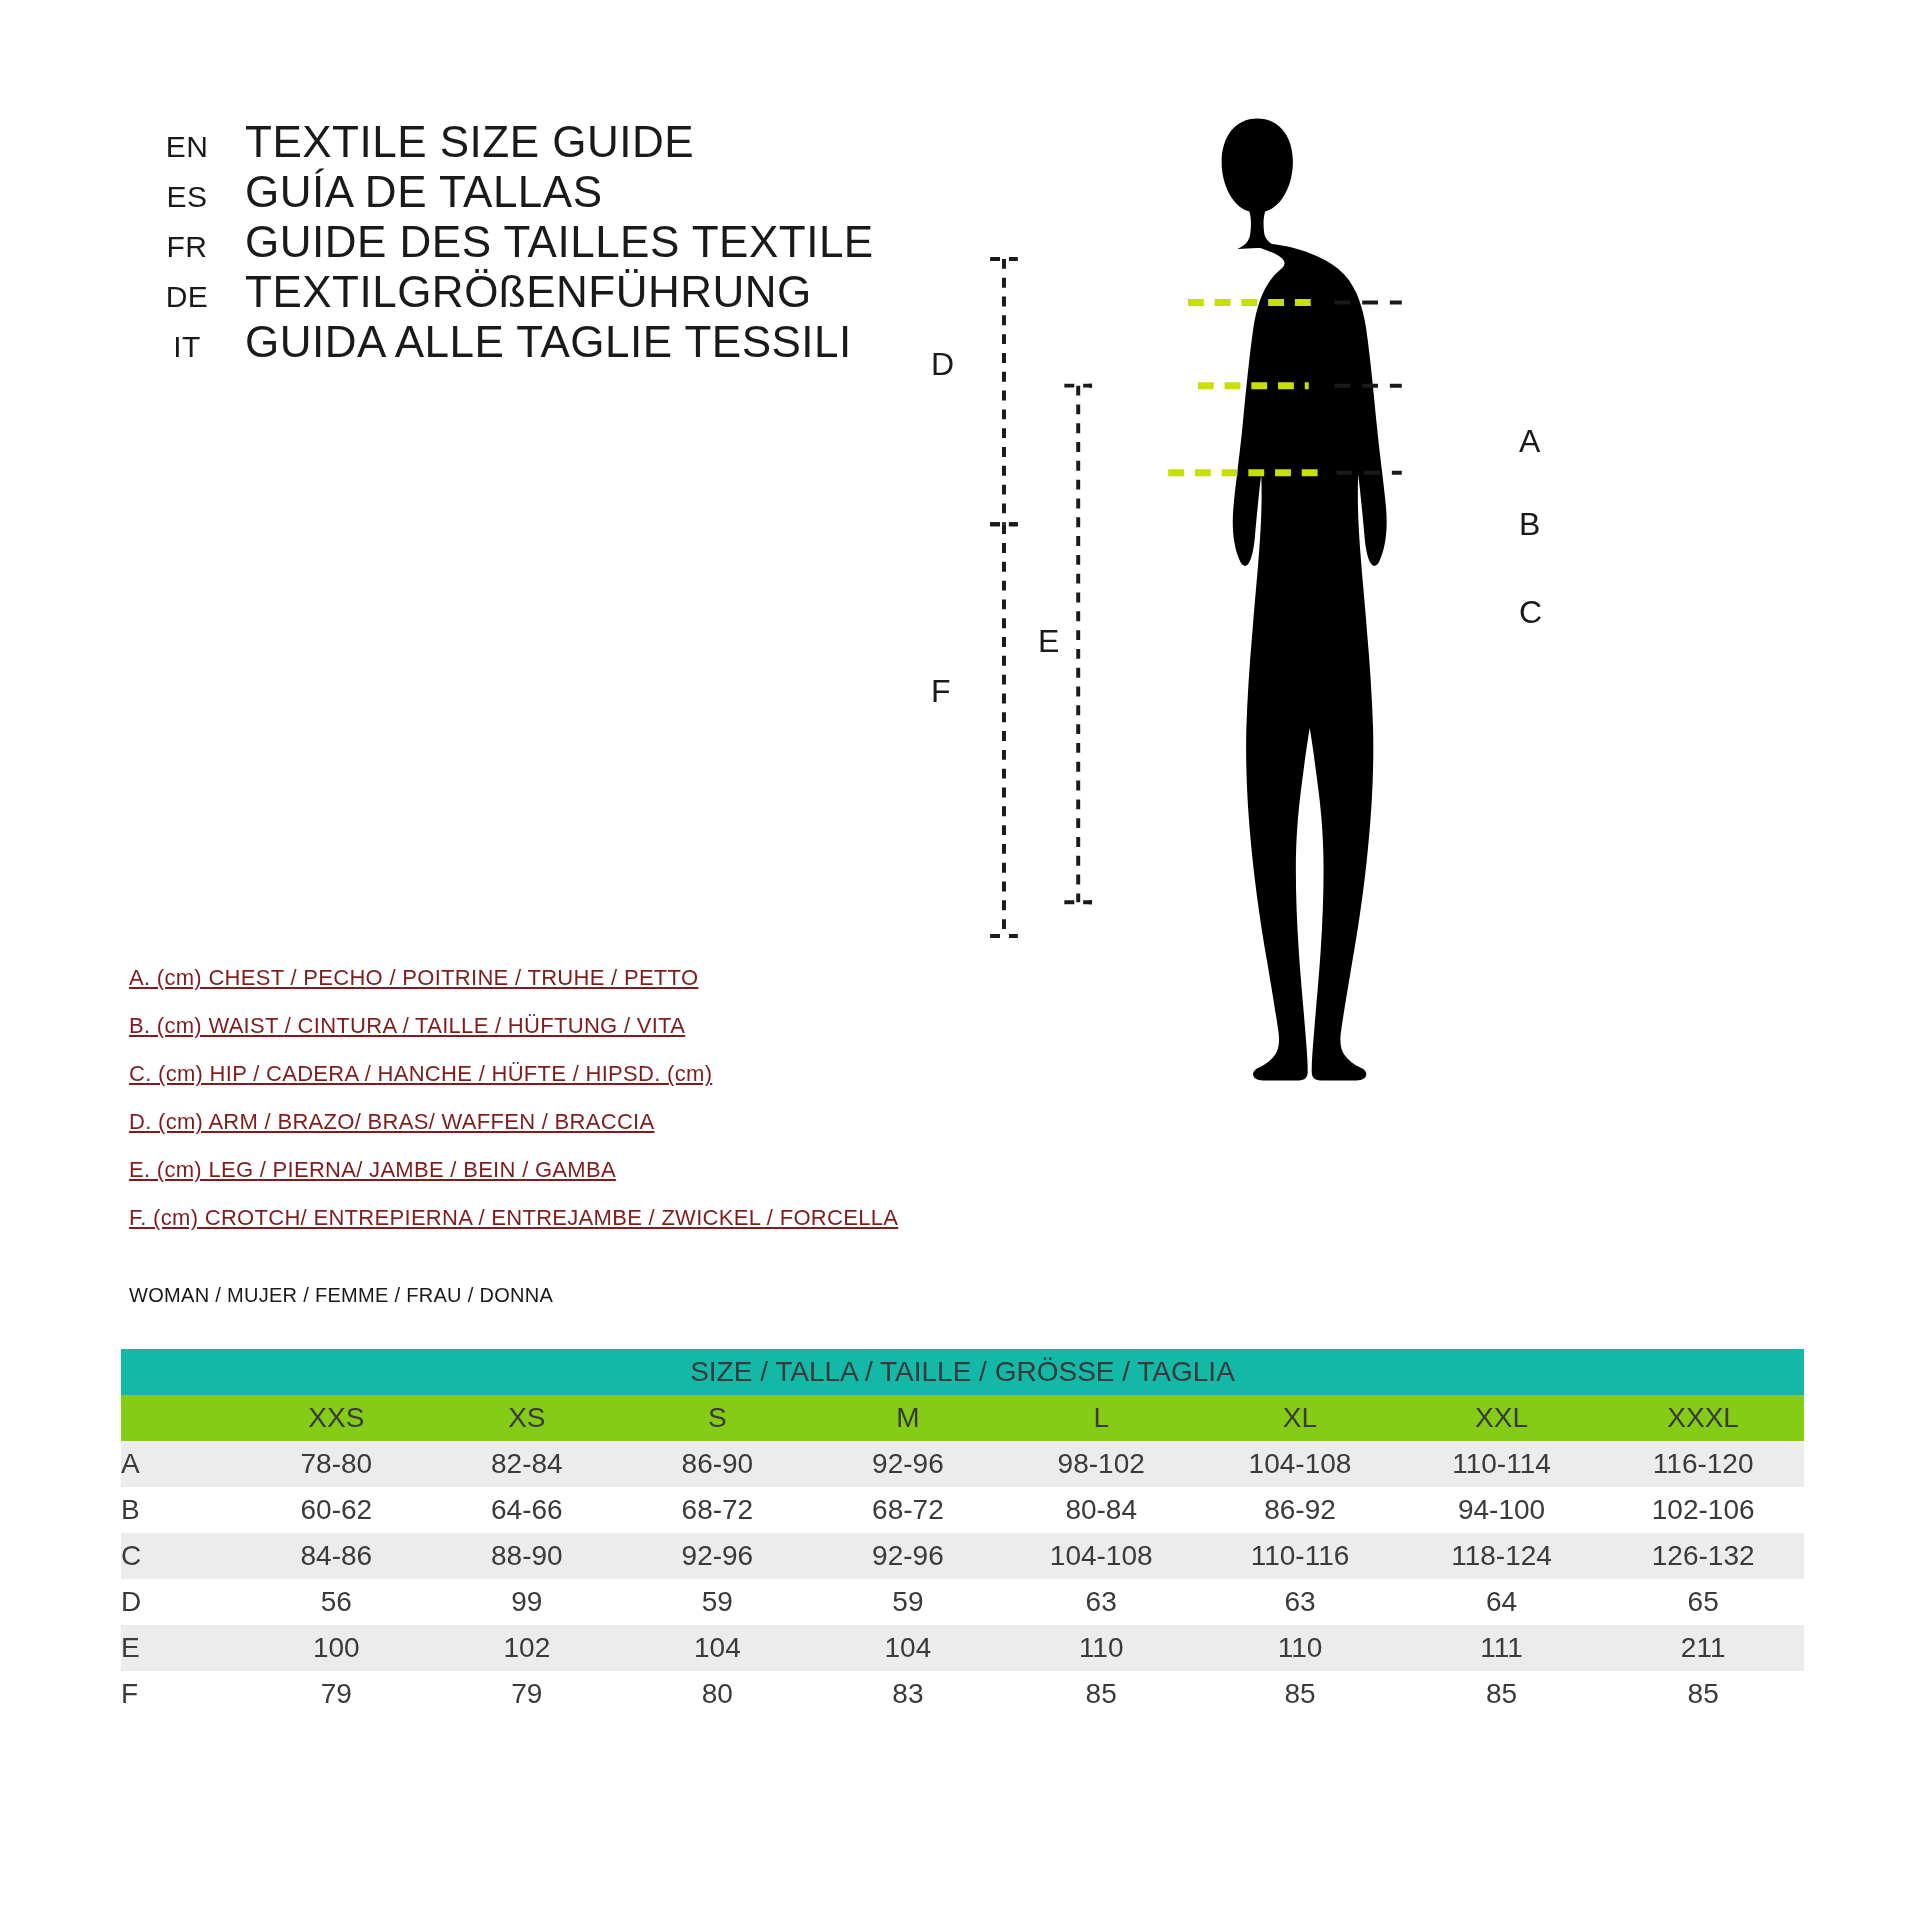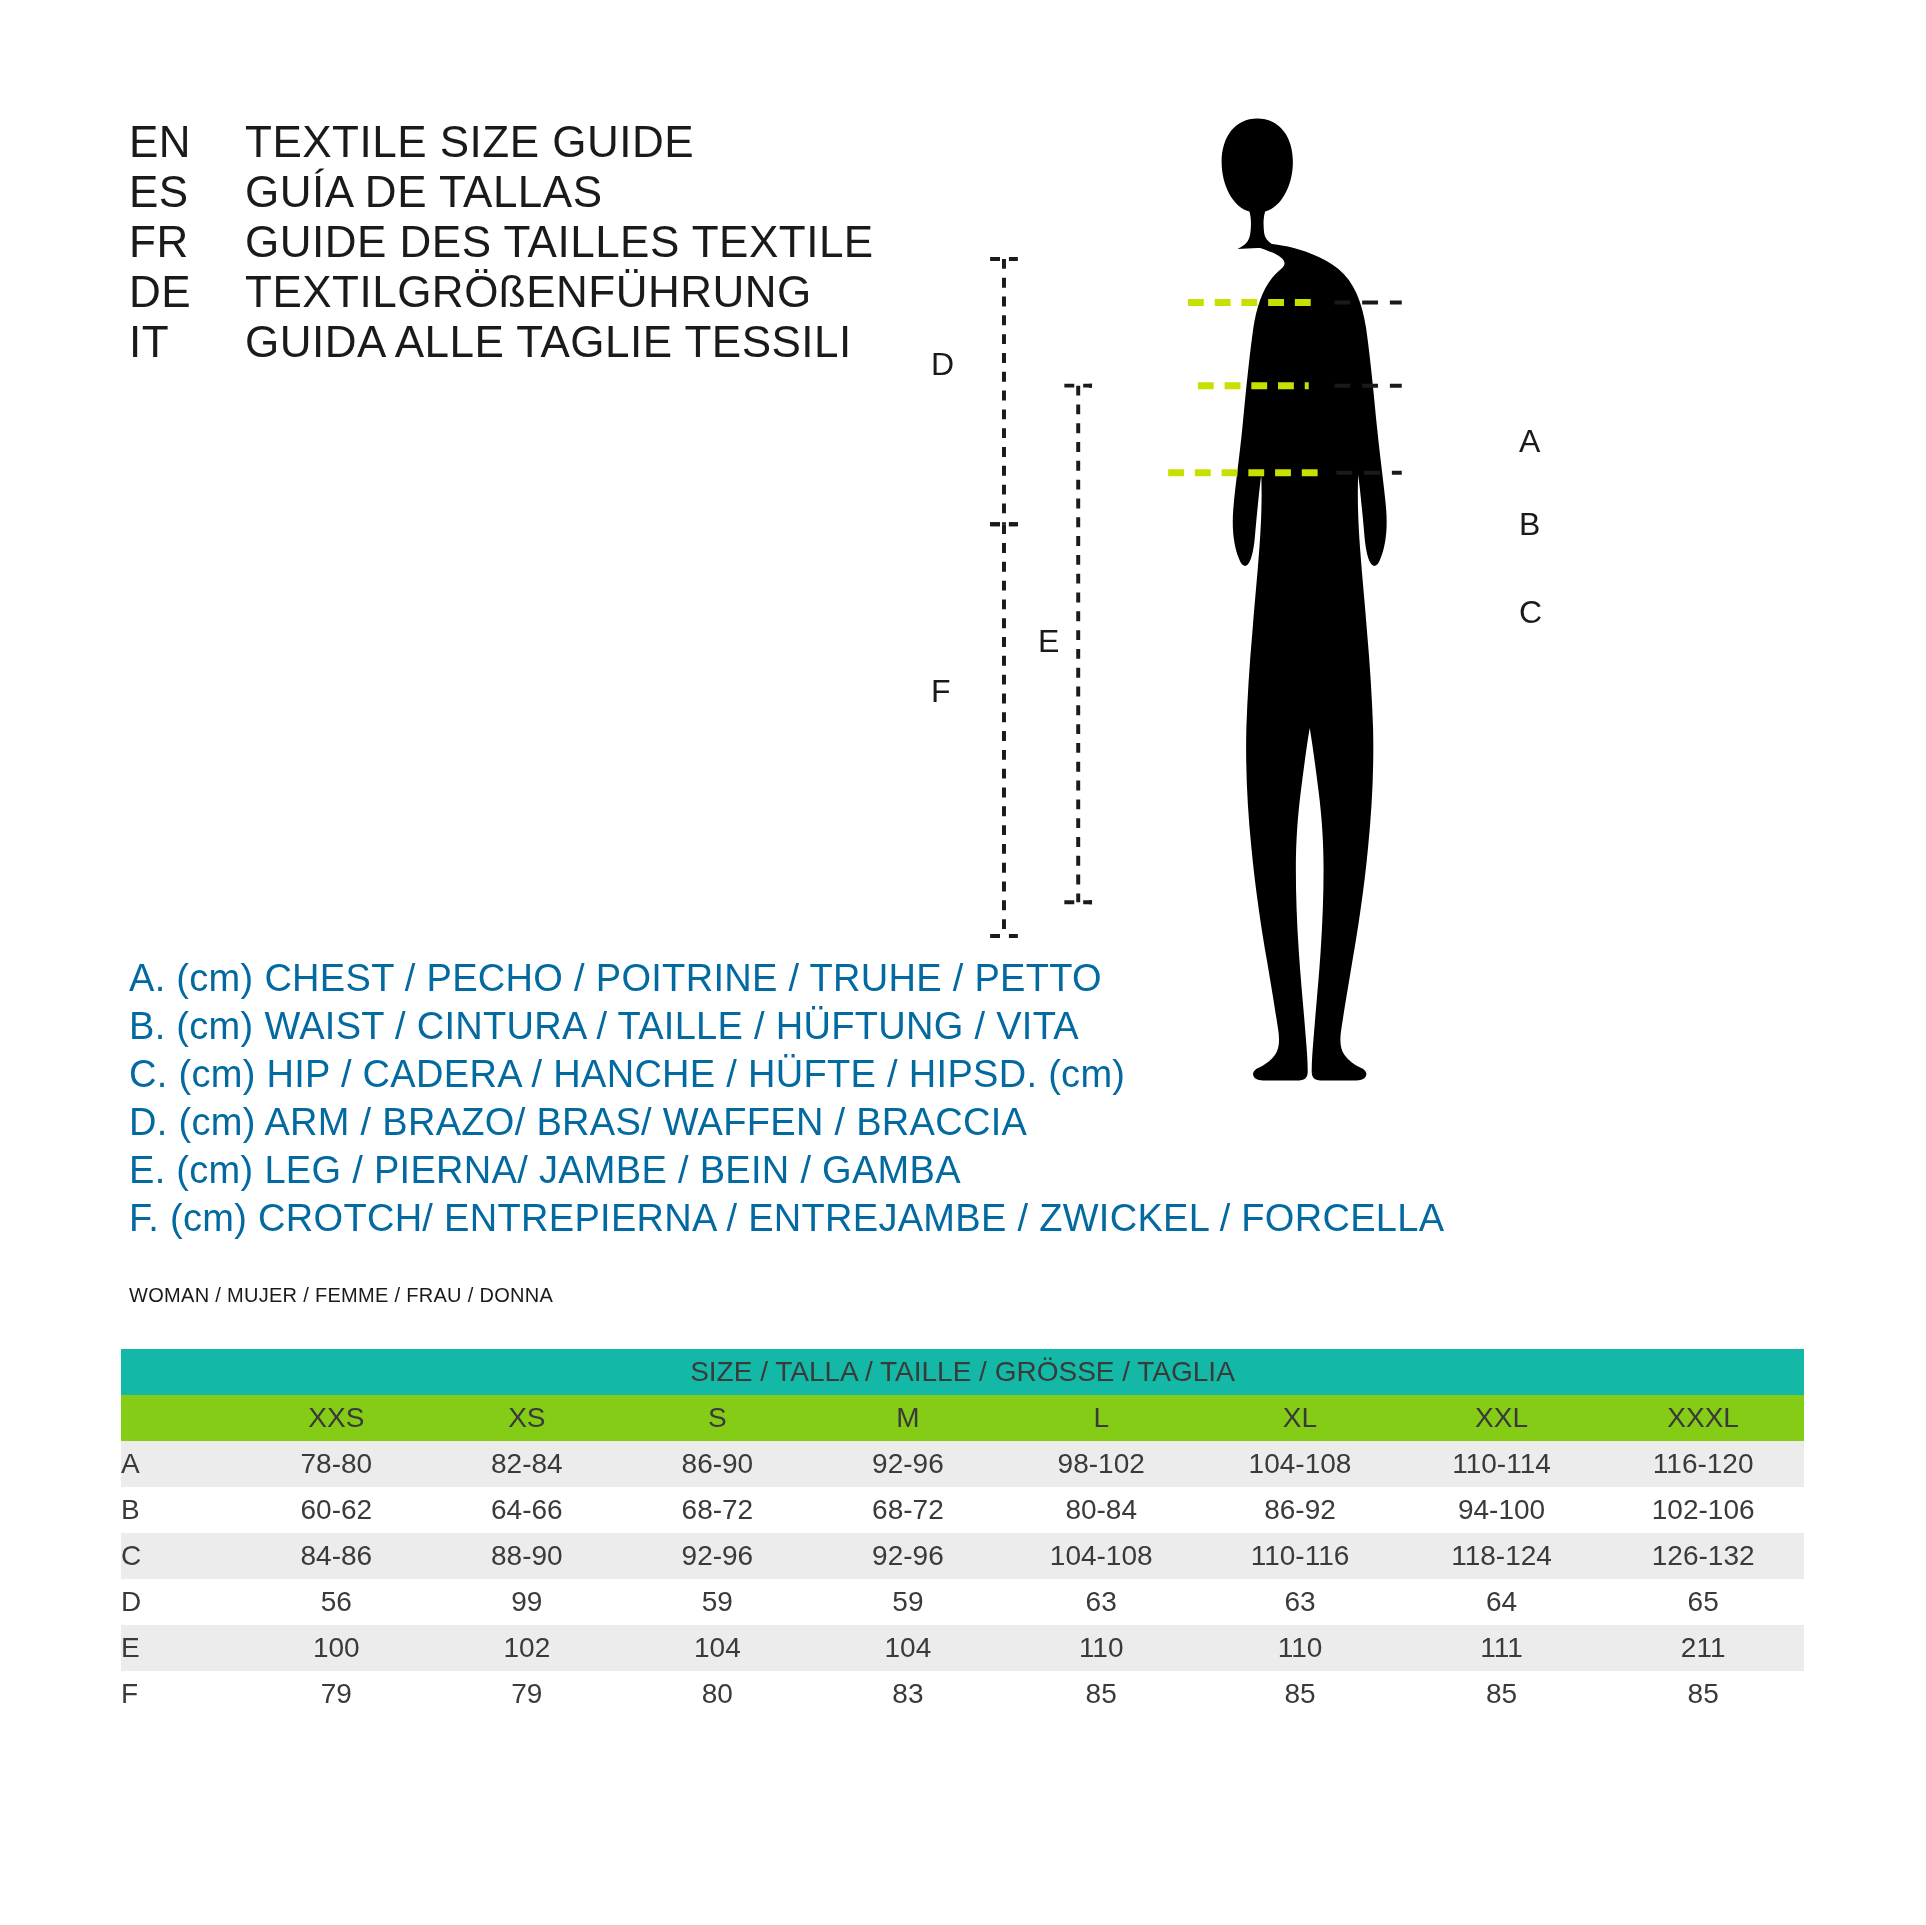--- a/index.html
+++ b/index.html
@@ -27,42 +27,44 @@
     left: 129px;
     top: 117px;
   }
   .title-row {
     display: flex;
     align-items: baseline;
     height: 50px;
   }
   .title-lang {
     width: 116px;
-    font-size: 44px;
+    font-size: 30px;
     letter-spacing: 0.5px;
     color: #1a1a1a;
+    text-align: center;
   }
   .title-text {
     font-size: 44px;
     letter-spacing: 0.5px;
     color: #1a1a1a;
   }
 
   
   .legend-block {
     position: absolute;
     left: 129px;
     top: 954px;
   }
   .legend-row {
-    font-size: 38px;
+    font-size: 22px;
     line-height: 48px;
     letter-spacing: 0.3px;
-    color: #0369a1;
+    color: #7f1d1d;
     white-space: nowrap;
+    text-decoration: underline;
   }
 
   .group-label {
     position: absolute;
     left: 129px;
     top: 1284px;
     font-size: 20px;
     letter-spacing: 0.3px;
     color: #1a1a1a;
   }

